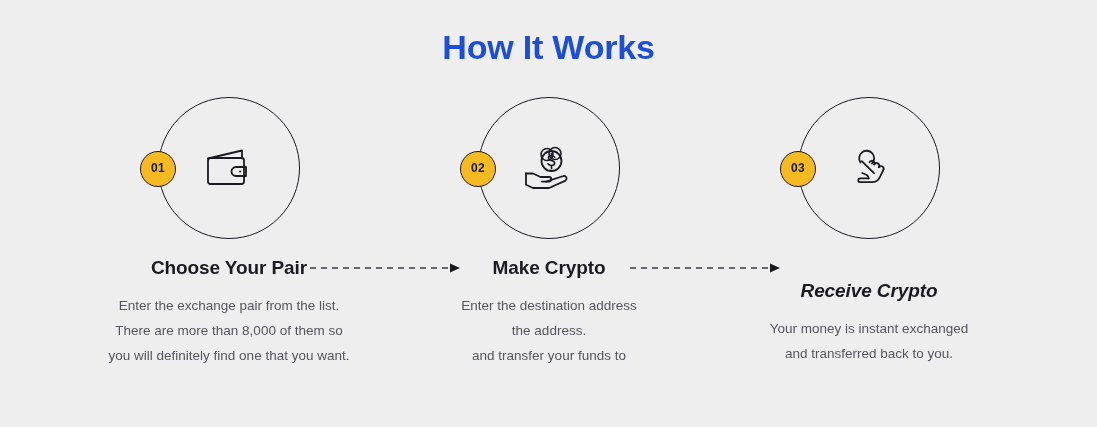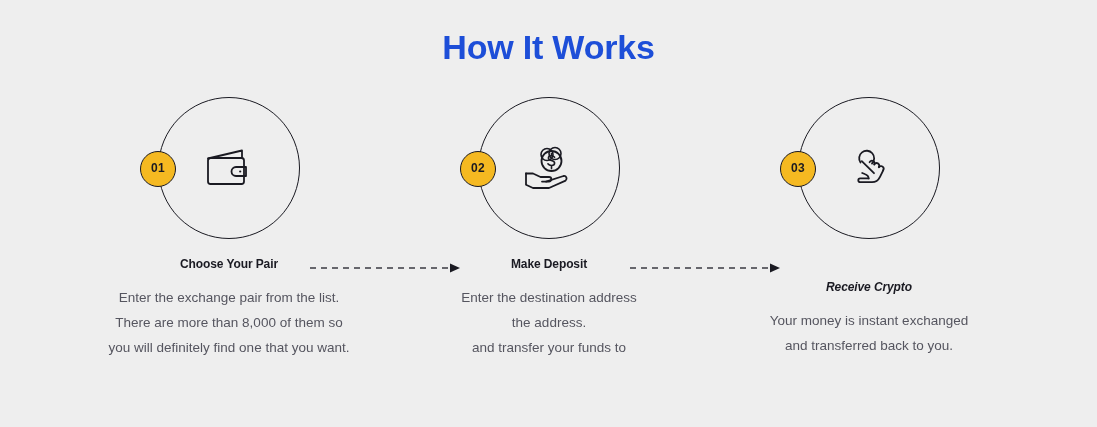--- a/index.html
+++ b/index.html
@@ -95,21 +95,21 @@
     color: #1a1a22;
     font-size: 12px;
     font-weight: bold;
     line-height: 33px;
     text-align: center;
     letter-spacing: 0.3px;
   }
 
   .step-heading {
     margin-top: 14px;
-    font-size: 12px;
+    font-size: 19px;
     font-weight: bold;
     color: #1a1a22;
     letter-spacing: -0.1px;
   }
   .step-3 .step-heading { margin-top: 37px; font-style: italic; }
 
   .step-body {
     margin-top: 14px;
     font-size: 13.5px;
     color: #55555f;
@@ -166,21 +166,21 @@
             <circle cx="39" cy="17.5" r="6" stroke="#1a1a22" stroke-width="1.6"></circle>
             <circle cx="35.5" cy="25" r="10" stroke="#1a1a22" stroke-width="1.8" fill="none"></circle>
             <path d="M38.6 21.2c-.8-1-2-1.5-3.3-1.5-1.7 0-2.9.9-2.9 2.2 0 1.4 1.2 2 3 2.5 1.9.5 3.2 1.2 3.2 2.7 0 1.4-1.3 2.4-3.1 2.4-1.5 0-2.8-.6-3.6-1.7" stroke="#1a1a22" stroke-width="1.6" stroke-linecap="round"></path>
             <path d="M35.5 17.6v2.1M35.5 30.5v2.1" stroke="#1a1a22" stroke-width="1.6" stroke-linecap="round"></path>
             <path d="M10 37.5 h7 l7.5 3.5 h8.5 a2.3 2.3 0 0 1 0 4.6 h-7" stroke="#1a1a22" stroke-width="1.8" stroke-linejoin="round" stroke-linecap="round"></path>
             <path d="M30 45.6 l17.5-5.6a2.6 2.6 0 0 1 2.1 4.6 L33 52 H17 l-7-3.2 V37.5" stroke="#1a1a22" stroke-width="1.8" stroke-linejoin="round" stroke-linecap="round"></path>
           </svg>
         </div>
         <div class="badge">02</div>
       </div>
-      <div class="step-heading">Make Deposit</div>
+      <div class="step-heading">Make Crypto</div>
       <div class="step-body">
         <span class="line">Enter the destination address</span>
         <span class="line">the address.</span>
         <span class="line">and transfer your funds to</span>
       </div>
     </div>
 
     <div class="step step-3">
       <div class="circle-wrap">
         <div class="circle"></div>

